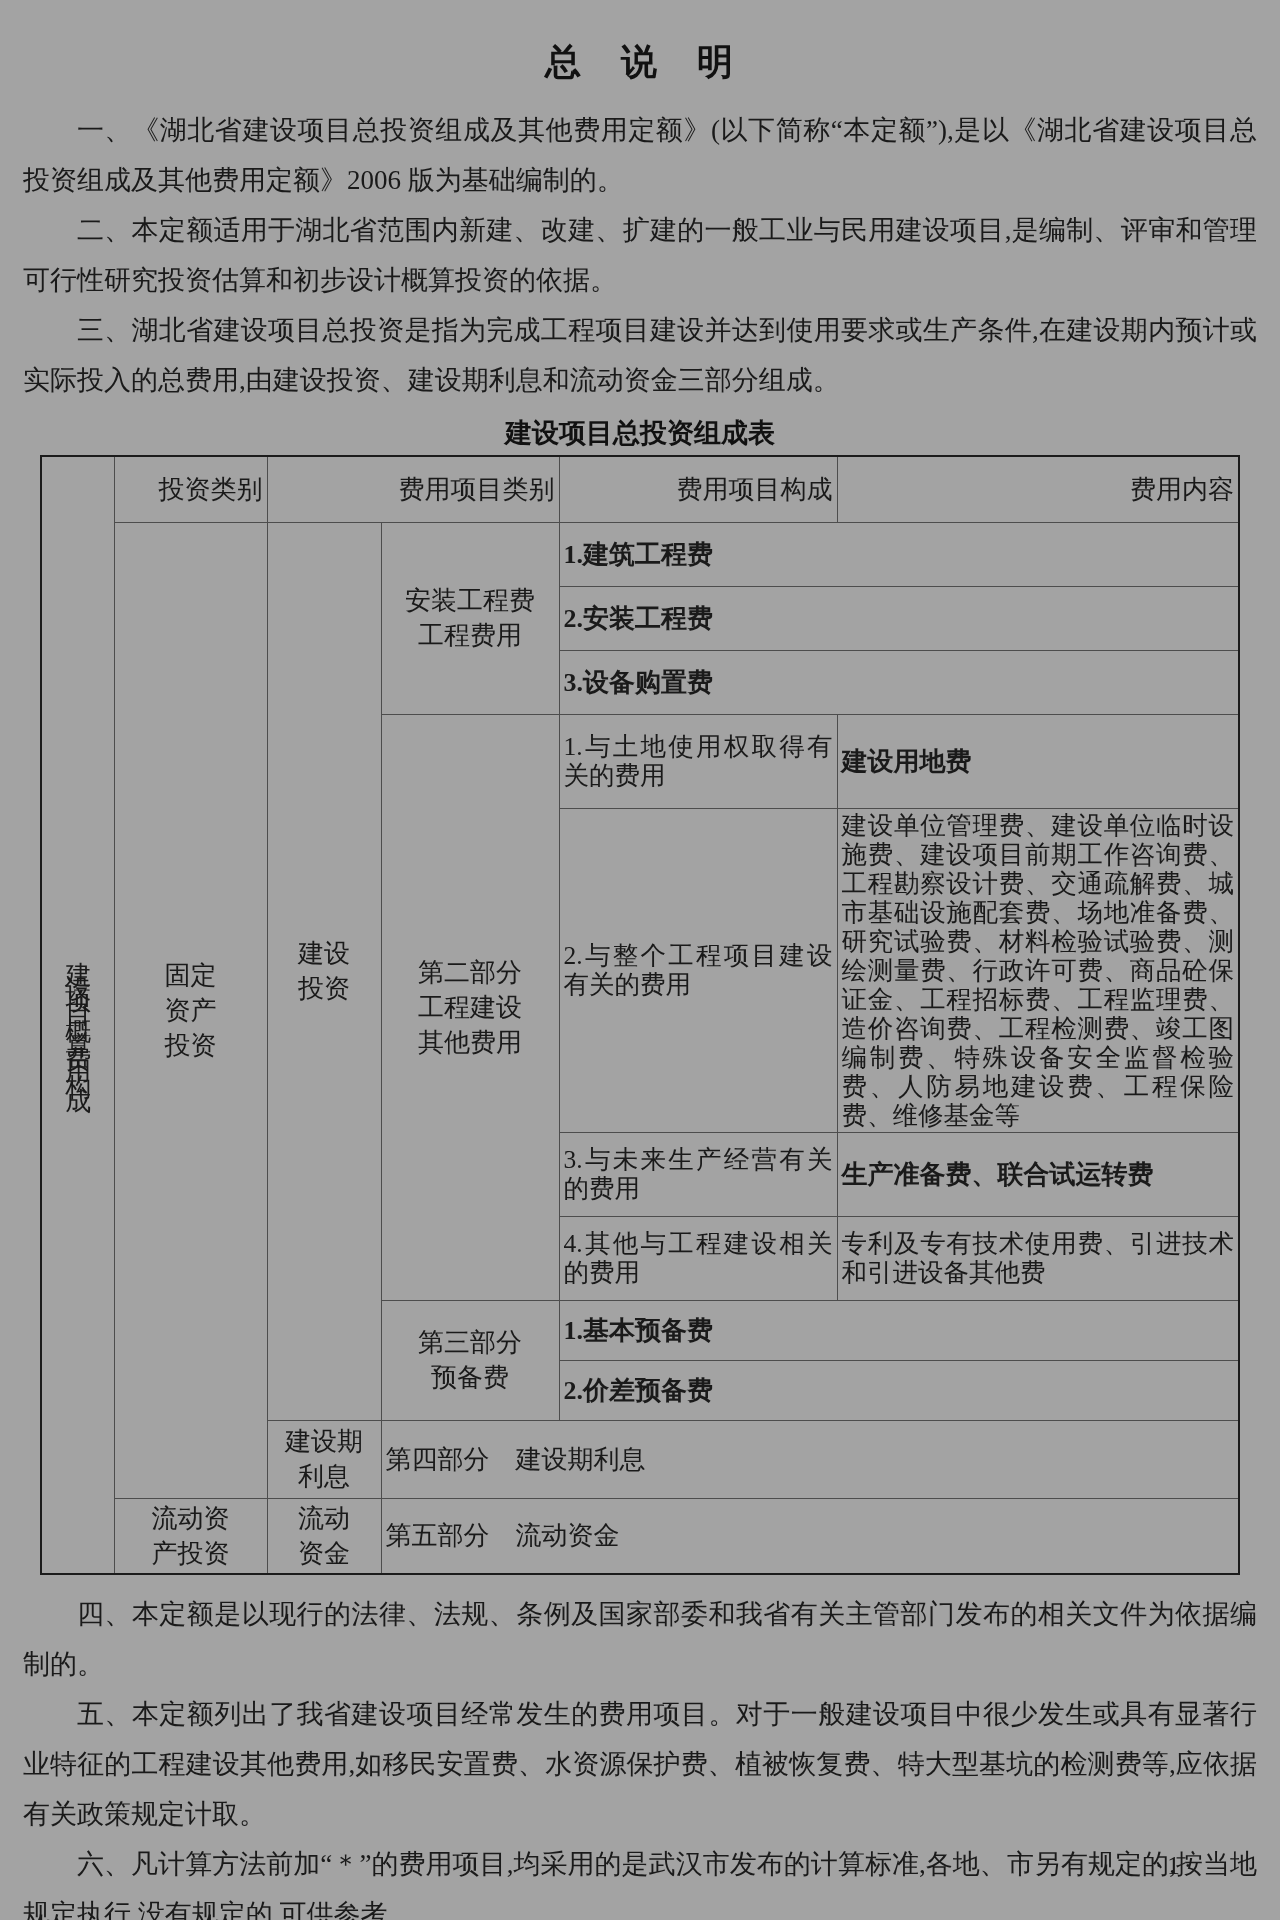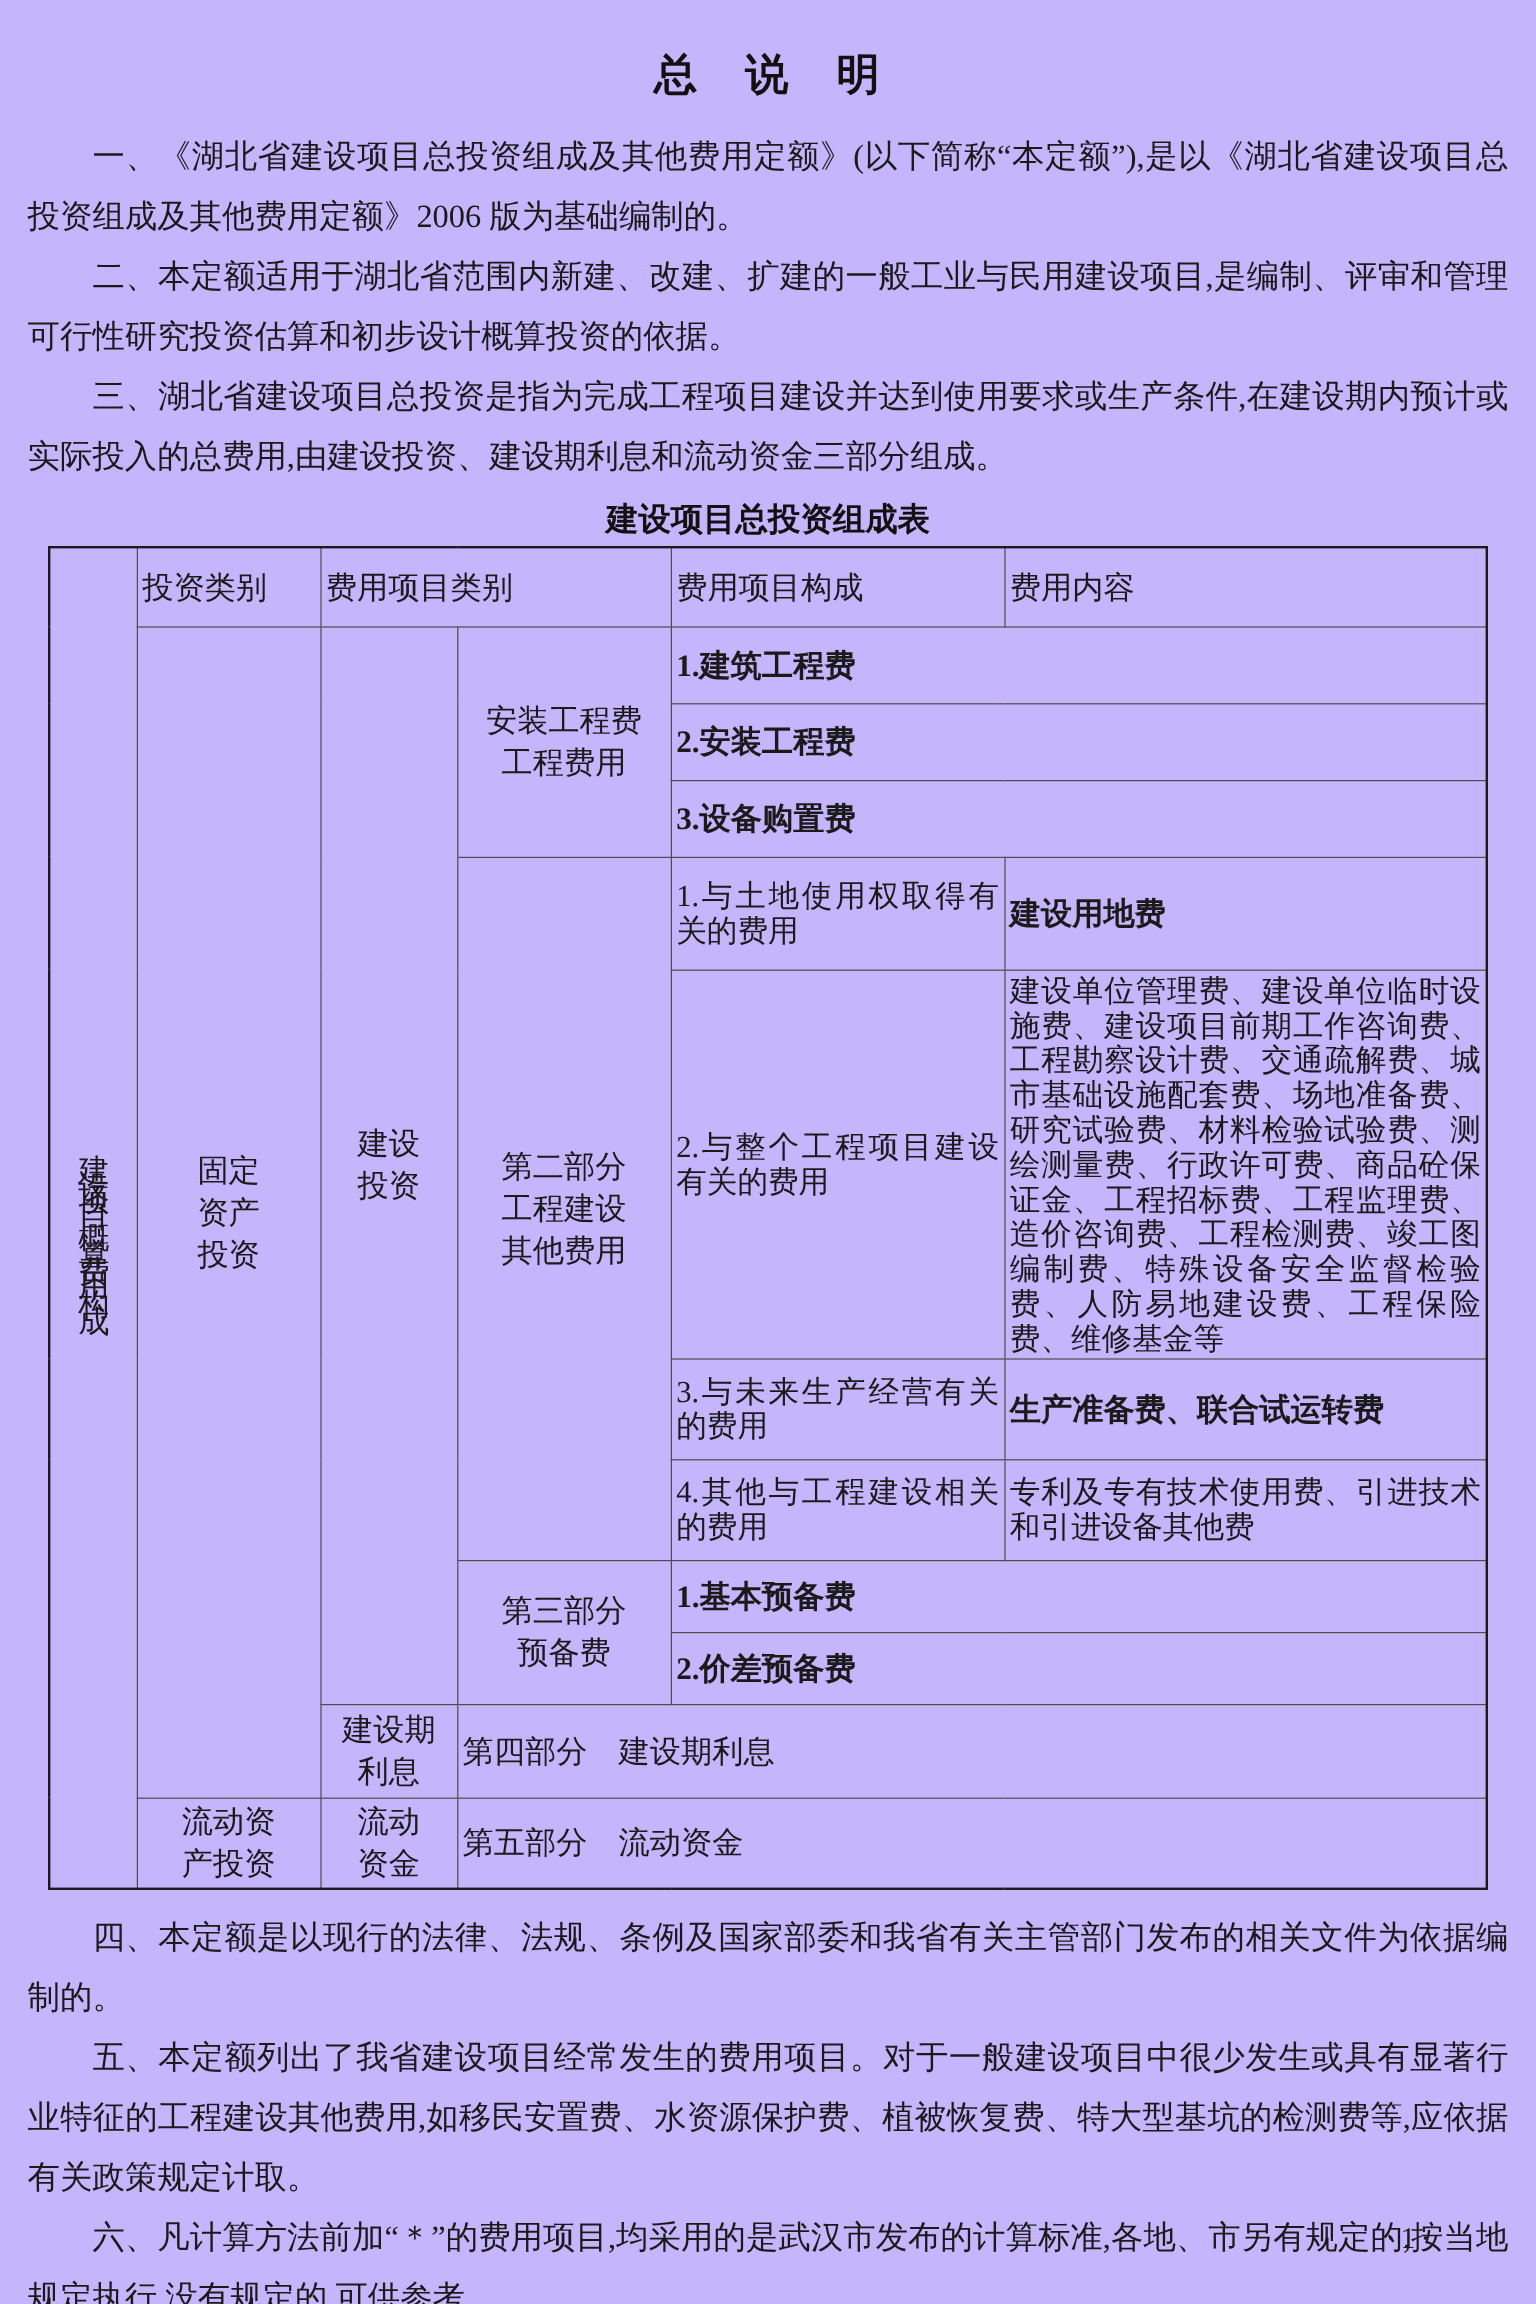--- a/index.html
+++ b/index.html
@@ -1,20 +1,20 @@
 <!DOCTYPE html>
 <html lang="zh"><head>
 <meta charset="utf-8">
 <style>
   html,body{margin:0;padding:0;background:#ffffff;}
   .page{
     position:relative;
     width:1280px;height:1920px;
     margin:0 auto;
-    background:#c4b5fd;
+    background:#a3a3a3;
     color:#161616;
     font-family:"Liberation Serif","DejaVu Serif",serif;
     box-sizing:border-box;
     padding:38px 23px 0 23px;
     overflow:hidden;
   }
   .doc-title{
     margin:0 0 18px 0;
     text-align:center;
     font-family:"Liberation Sans","DejaVu Sans",sans-serif;
@@ -49,21 +49,21 @@
     border:2.5px solid #1b1b1b;
     font-size:26px;
     color:#1a1a1a;
   }
   table.inv td{
     border:1px solid #4d4d4d;
     vertical-align:middle;
     padding:2px 4px;
     box-sizing:border-box;
   }
-  td.hc{ text-align:left; }
+  td.hc{ text-align:right; }
   td.cc{ text-align:center; }
   td.lc{ text-align:left; padding-left:12px;font-weight:bold; }
   .pre{ white-space:pre-line; }
   td.content{
     text-align:justify;
     line-height:29px;
     font-size:25.5px;
     padding:6px 10px 6px 12px;
   }
   td.partwide{ text-align:left; padding-left:26px;margin-left:10px; }

